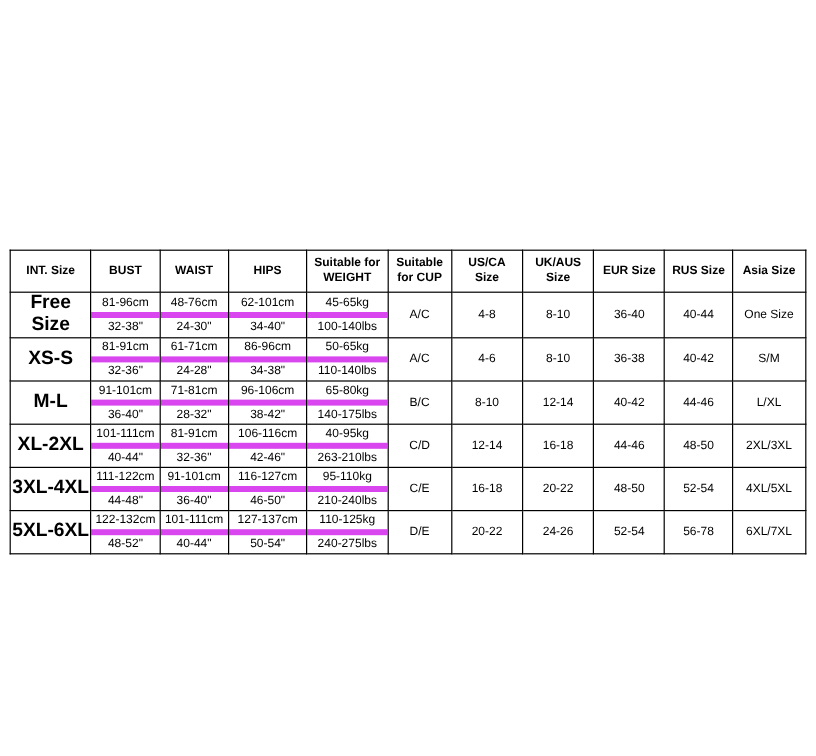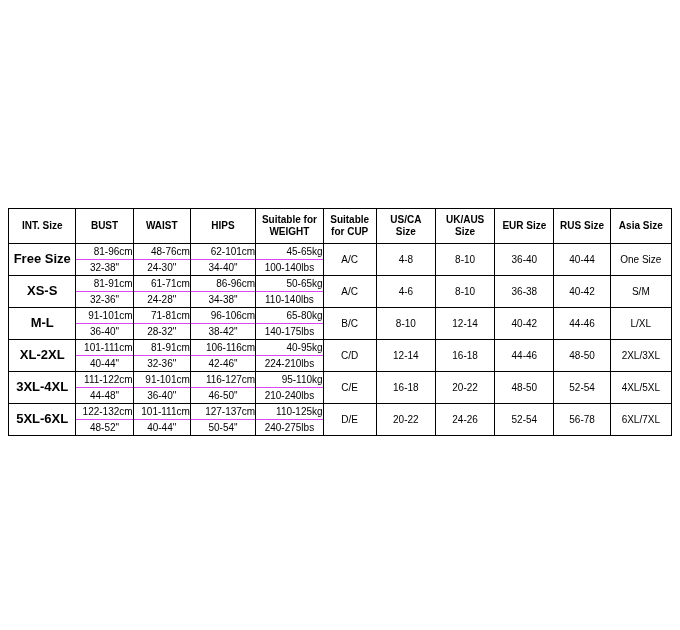--- a/index.html
+++ b/index.html
@@ -38,34 +38,33 @@
   }
   thead th {
     background: #ff99cc;
     font-weight: bold;
     font-size: 10.5px;
     height: 34px;
     padding: 2px 1px;
   }
   tbody td.sizelabel {
     font-weight: bold;
-    font-size: 13px;
+    font-size: 16px;
     margin-left: 24px;
   }
   .two-line {
     display: block;
   }
   .two-line .ln {
     display: block;
     height: 15px;
     line-height: 15px;
   }
   .two-line .ln.top {
-    border-bottom: 1px solid #d946ef;
-    text-align: right;
+    border-bottom: 5px solid #d946ef;
   }
   td.dual {
     padding: 0;
   }
   tbody tr {
     height: 31px;
   }
   .hdr-2l {
     display: block;
     line-height: 12px;
@@ -250,21 +249,21 @@
         </td>
         <td class="dual">
           <span class="two-line">
             <span class="ln top">106-116cm</span>
             <span class="ln">42-46"</span>
           </span>
         </td>
         <td class="dual">
           <span class="two-line">
             <span class="ln top">40-95kg</span>
-            <span class="ln">224-210lbs</span>
+            <span class="ln">263-210lbs</span>
           </span>
         </td>
         <td>C/D</td>
         <td>12-14</td>
         <td>16-18</td>
         <td>44-46</td>
         <td>48-50</td>
         <td>2XL/3XL</td>
       </tr>
 

